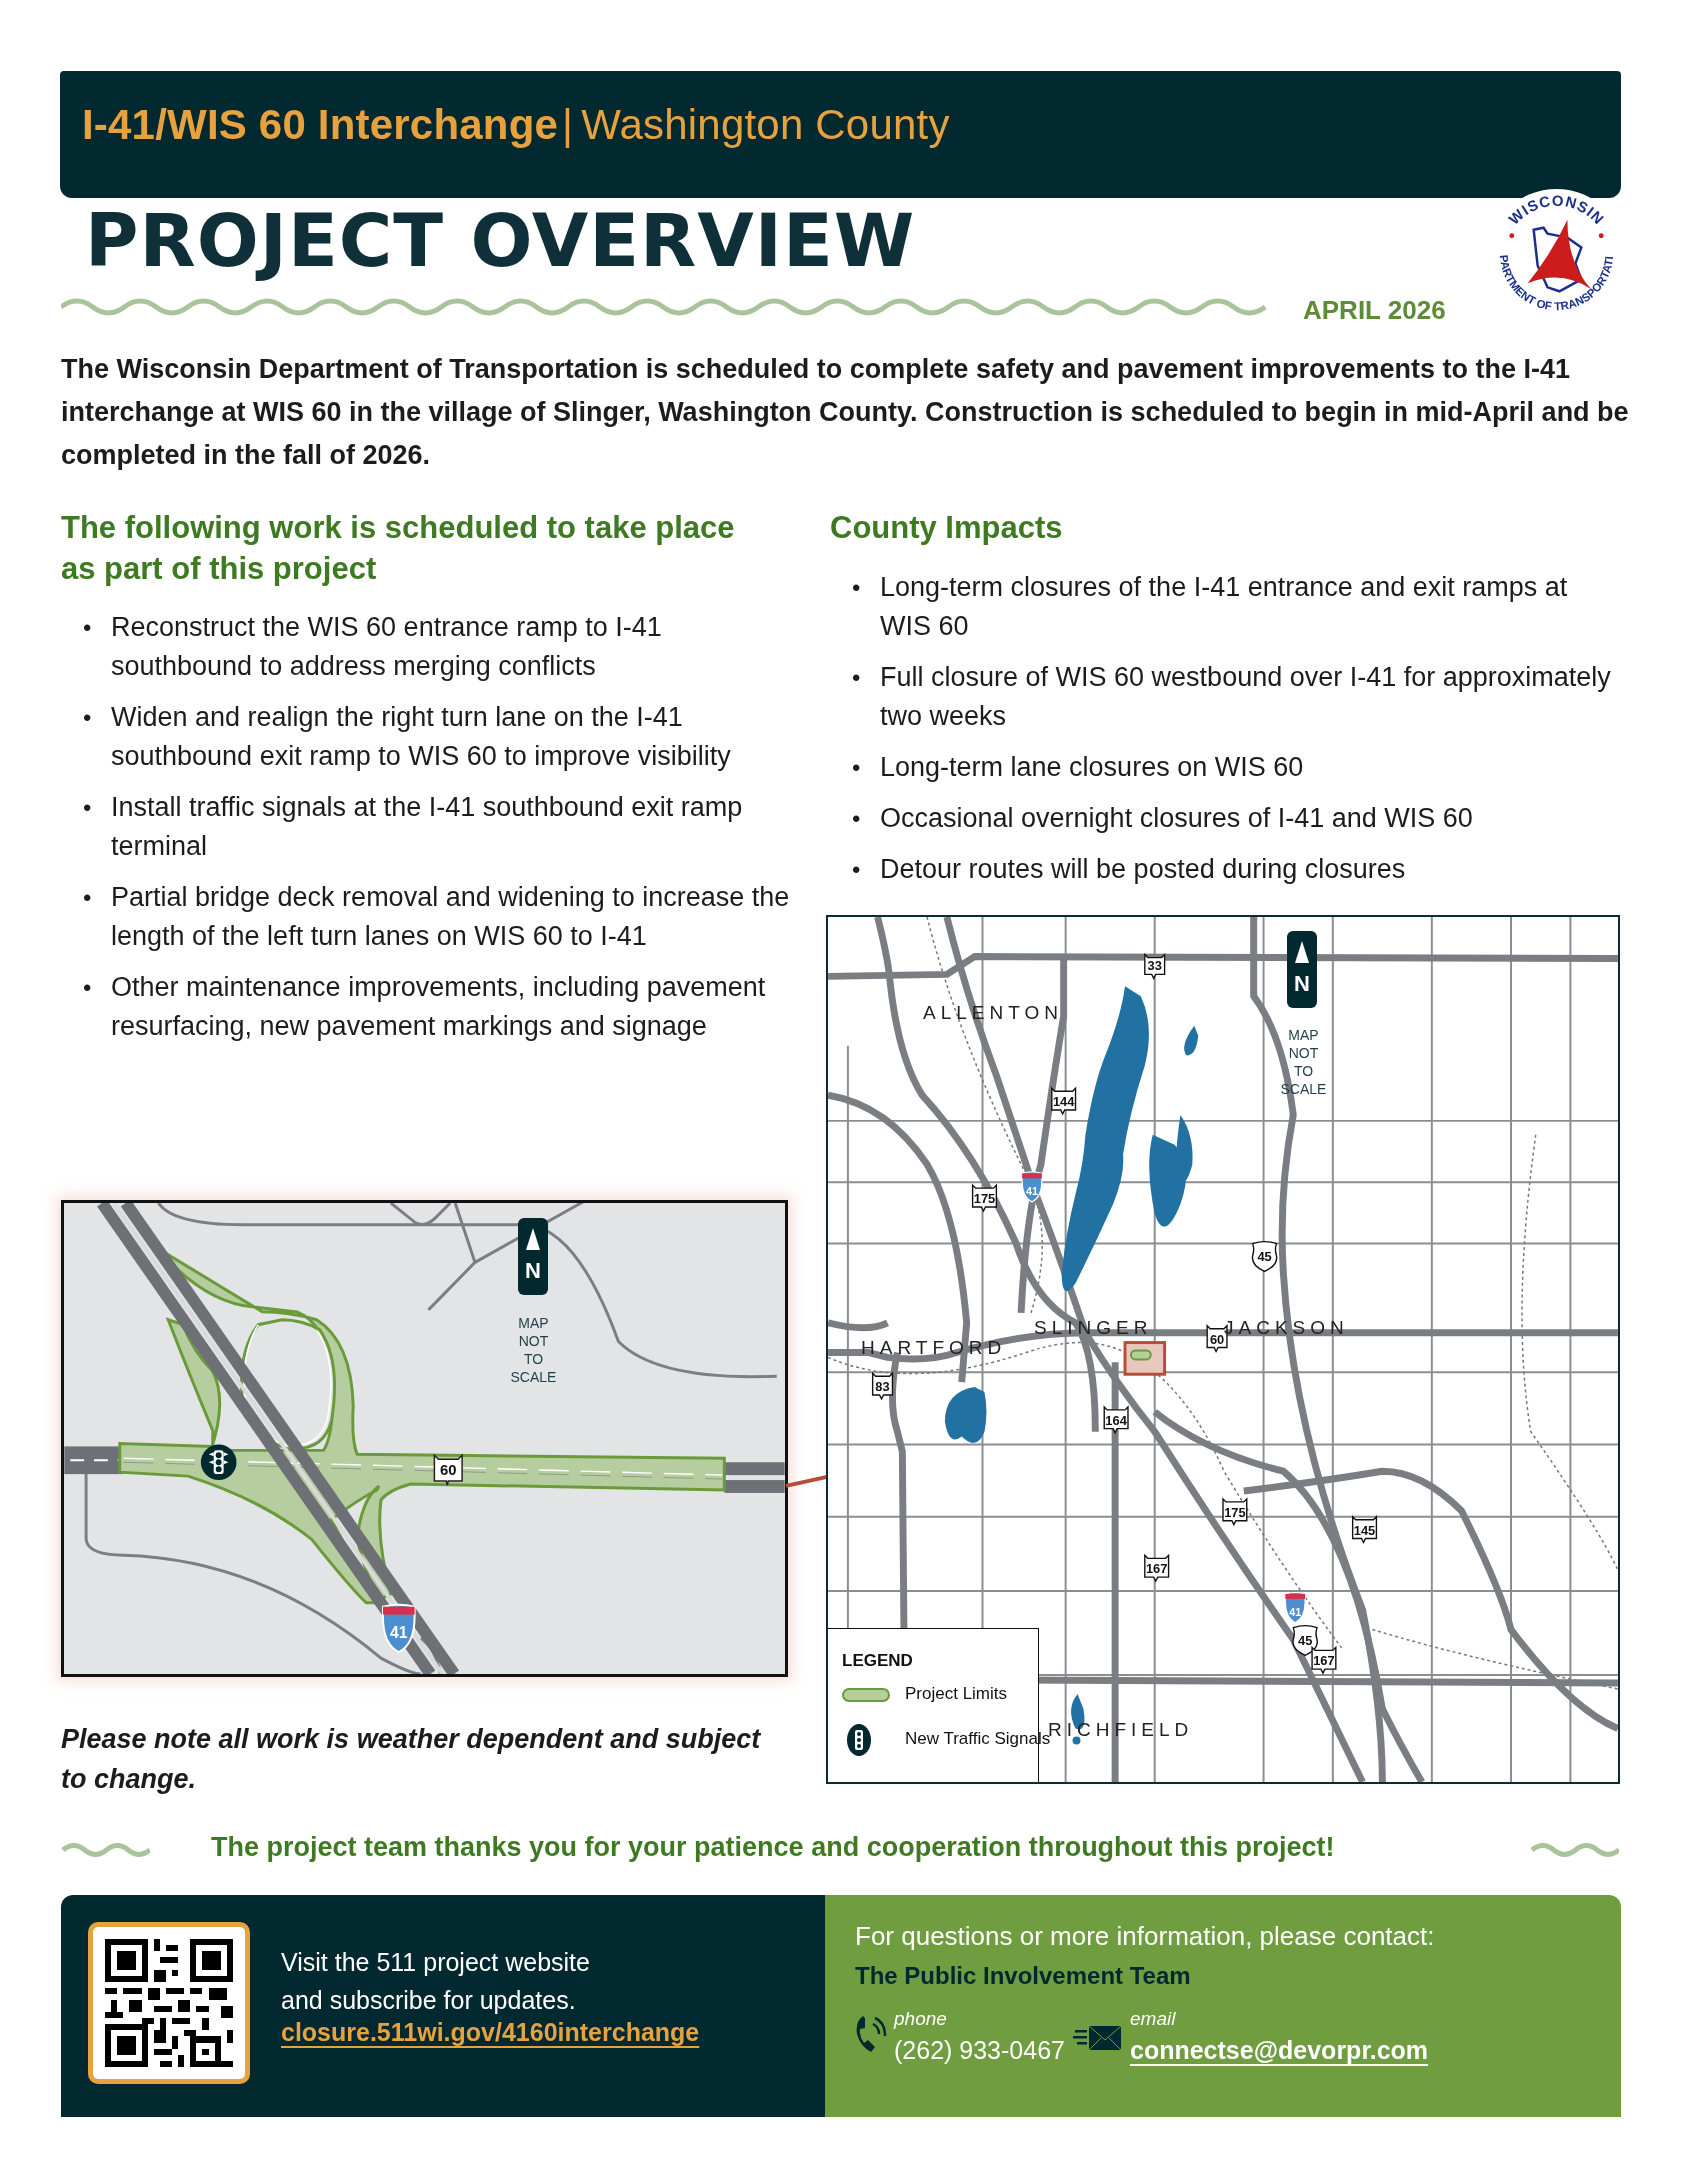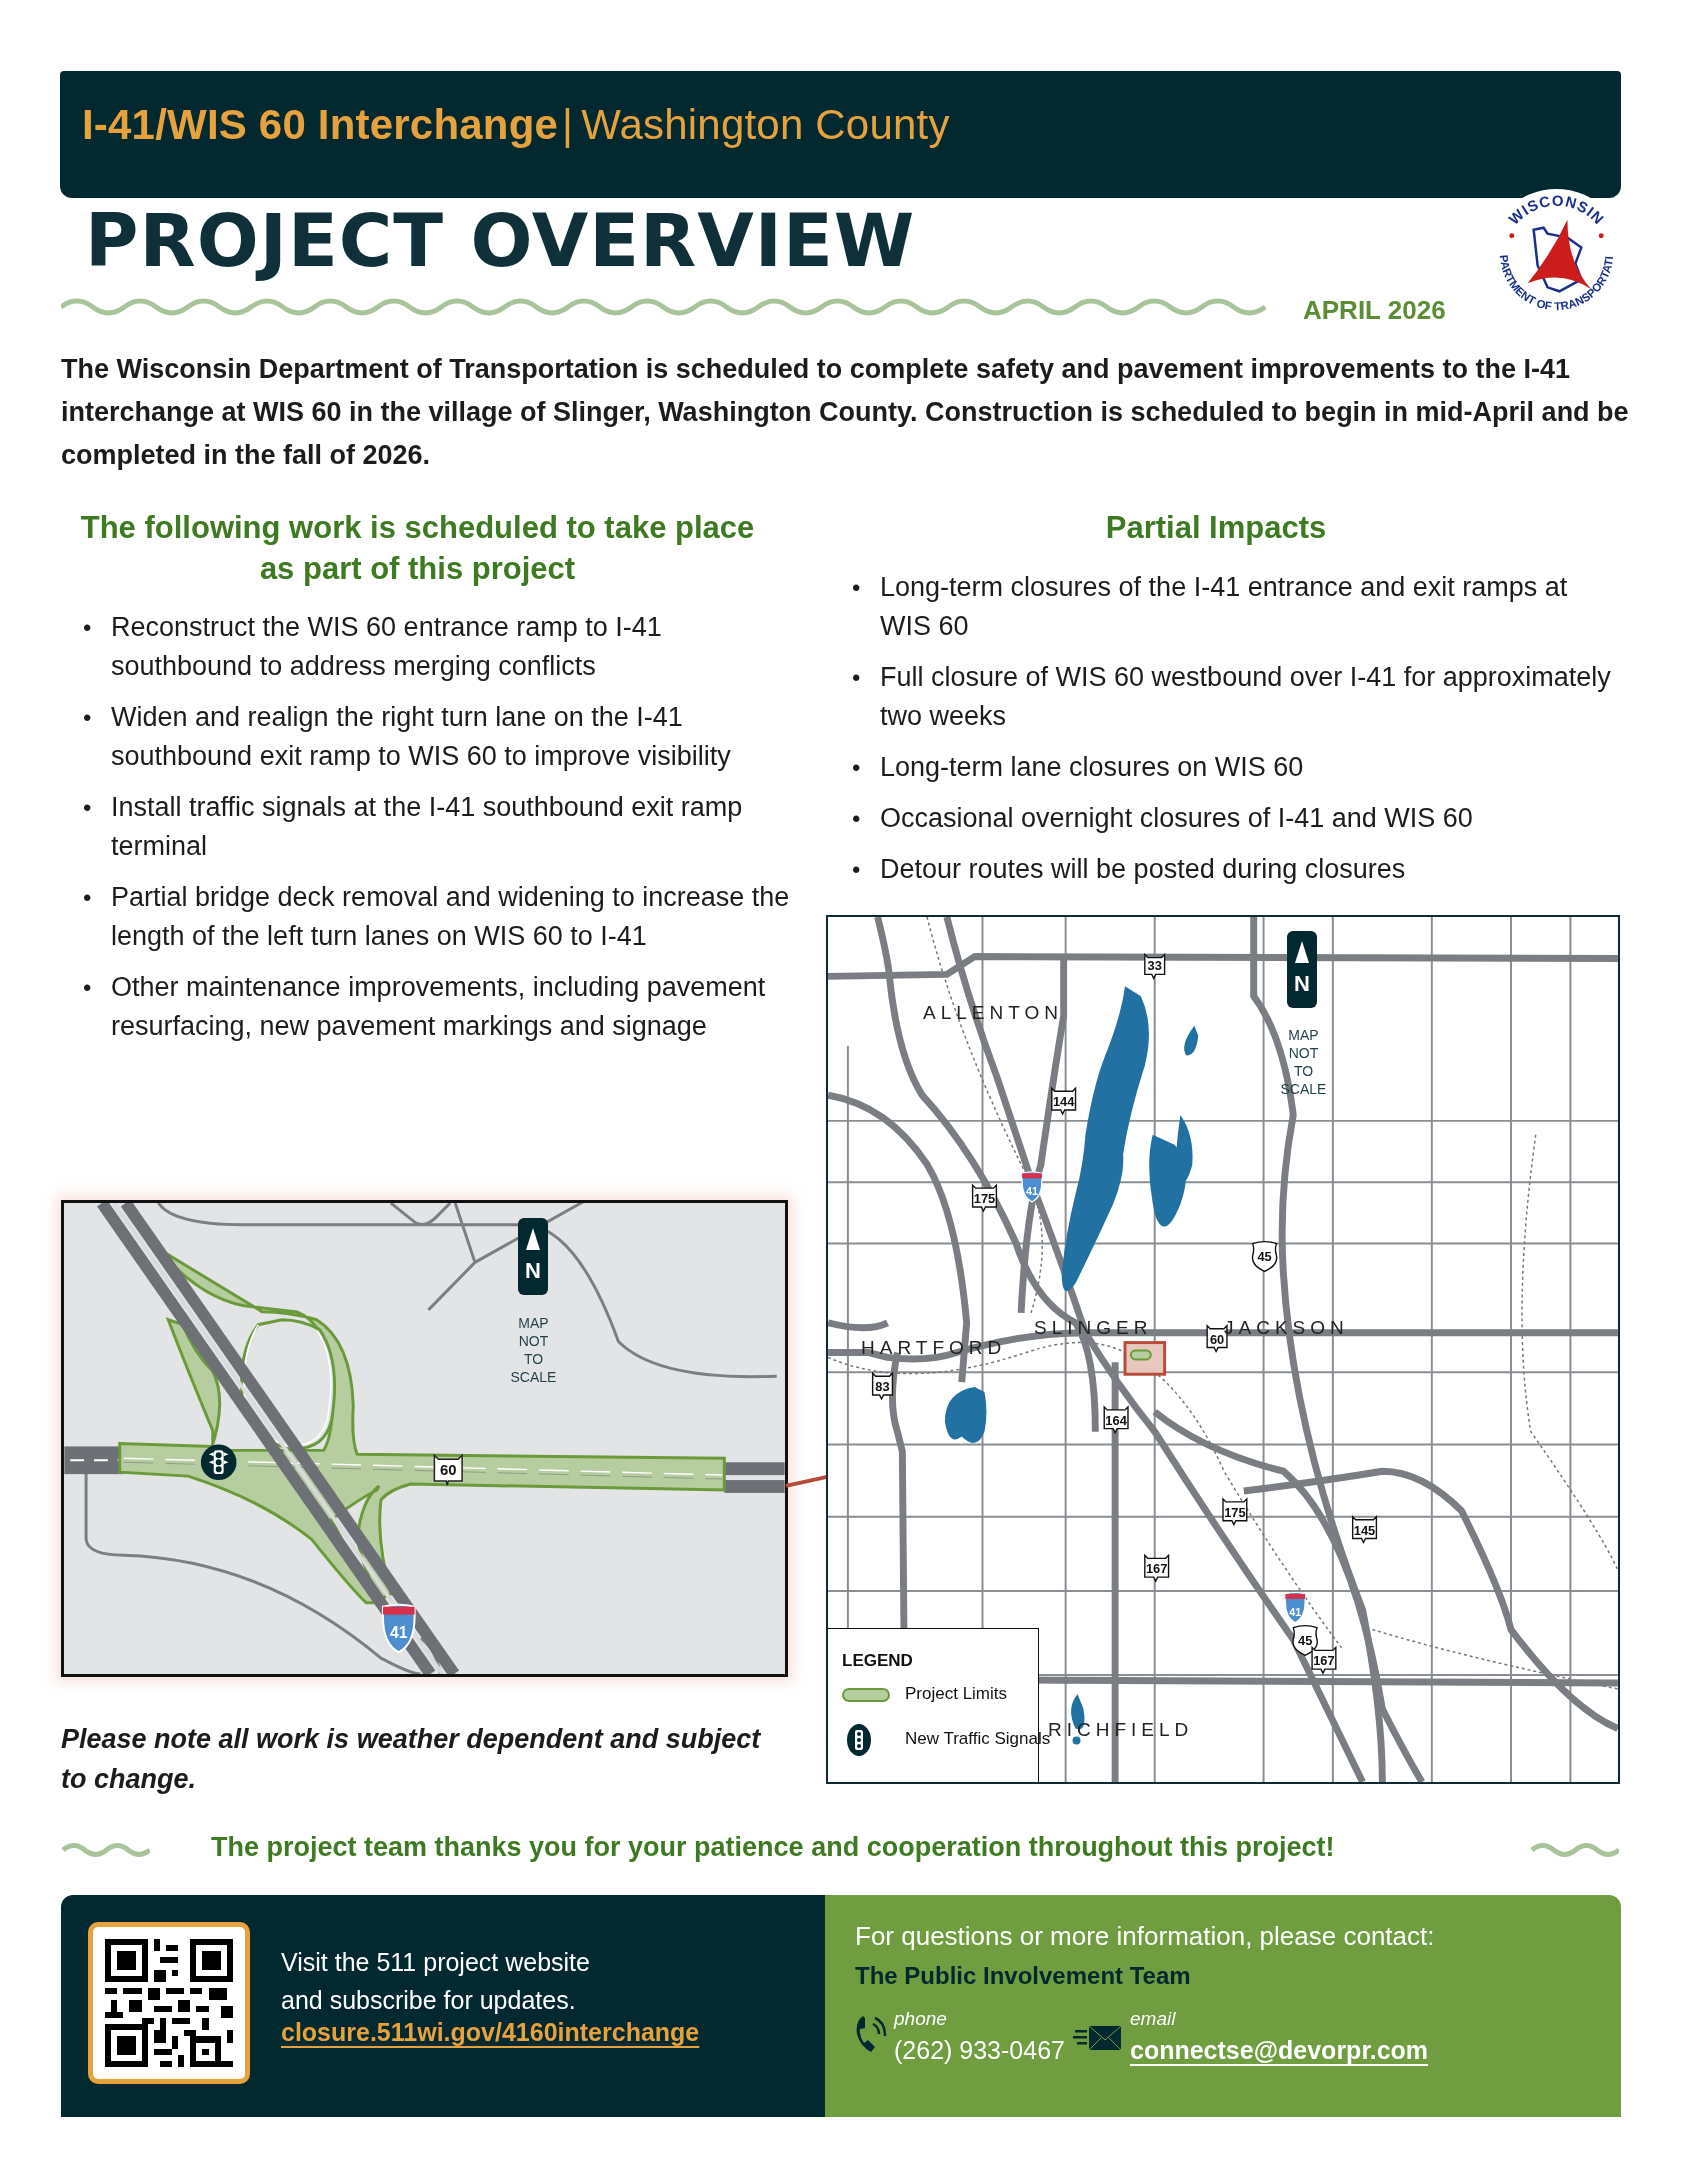--- a/index.html
+++ b/index.html
@@ -17,21 +17,21 @@
   .hdr-text .county { font-weight:400; }
 
   .title { left:85px; top:198px; font-size:73px; font-weight:900; color:#0f3038;
            letter-spacing:1px; font-family:"DejaVu Sans", sans-serif; transform:scaleX(1.0); transform-origin:left; }
   .wave { left:61px; top:293px; }
   .date { left:1303px; top:295px; font-size:26px; font-weight:700; color:#5d8c36; }
   .logo { left:1482px; top:184px; width:149px; height:149px; }
 
   .intro { left:61px; top:348px; width:1574px; font-size:27px; font-weight:700; line-height:43px; color:#1c1c1c; }
 
-  .h2 { font-size:31px; font-weight:700; color:#3e7a22; line-height:41px;text-align:center; }
+  .h2 { font-size:31px; font-weight:700; color:#3e7a22; line-height:41px; }
   .left-h { left:61px; top:507px; width:713px; }
   .right-h { left:830px; top:507px; width:772px; }
 
   ul.bl { list-style:none; margin:0; padding:0; }
   ul.bl li { position:relative; padding-left:50px; font-size:27px; line-height:39px; color:#1c1c1c; margin-bottom:12px; }
   ul.bl li::before { content:"•"; position:absolute; left:22px; top:0; font-size:24px; }
   .left-list { left:61px; top:608px; width:733px; }
   .right-list { left:830px; top:568px; width:792px; }
 
   
@@ -112,21 +112,21 @@
 
 <div class="abs h2 left-h">The following work is scheduled to take place as part of this project</div>
 <ul class="abs bl left-list">
   <li>Reconstruct the WIS 60 entrance ramp to I-41 southbound to address merging conflicts</li>
   <li>Widen and realign the right turn lane on the I-41 southbound exit ramp to WIS 60 to improve visibility</li>
   <li>Install traffic signals at the I-41 southbound exit ramp terminal</li>
   <li>Partial bridge deck removal and widening to increase the length of the left turn lanes on WIS 60 to I-41</li>
   <li>Other maintenance improvements, including pavement resurfacing, new pavement markings and signage</li>
 </ul>
 
-<div class="abs h2 right-h">Partial Impacts</div>
+<div class="abs h2 right-h">County Impacts</div>
 <ul class="abs bl right-list">
   <li>Long-term closures of the I-41 entrance and exit ramps at WIS 60</li>
   <li>Full closure of WIS 60 westbound over I-41 for approximately two weeks</li>
   <li>Long-term lane closures on WIS 60</li>
   <li>Occasional overnight closures of I-41 and WIS 60</li>
   <li>Detour routes will be posted during closures</li>
 </ul>
 
 <div class="abs inset">
   <svg width="721" height="471" viewBox="0 0 728 476" style="position:absolute;left:0;top:0">

